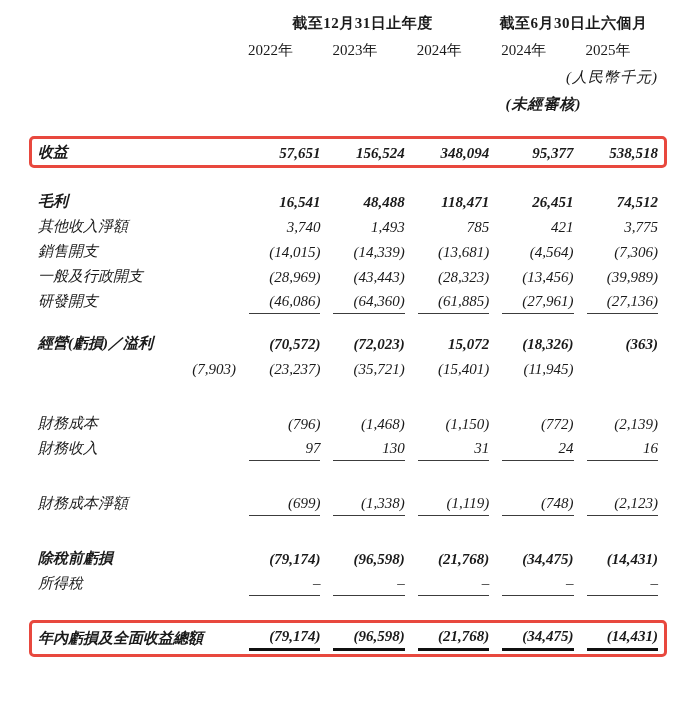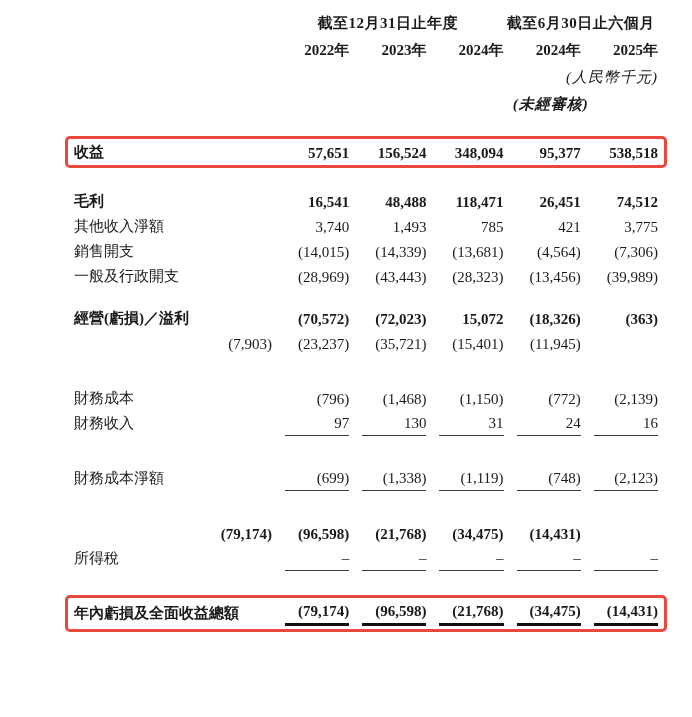--- a/index.html
+++ b/index.html
@@ -14,35 +14,34 @@
     width:692px;height:717px;
     padding:14px 34px 18px 38px;
     font-family:"Liberation Serif","DejaVu Serif",serif;
     font-size:15px;color:var(--text);
     overflow:hidden;
   }
   .grid{
     display:grid;
     grid-template-columns:198px repeat(5,1fr);
     align-items:end;
-    margin-left:36px;
   }
   
   .hdr-groups{margin-bottom:8px;}
   .hdr-group{font-weight:700;text-align:center;letter-spacing:.5px;}
   .hdr-group.g1{grid-column:2 / span 3;}
   .hdr-group.g2{grid-column:5 / span 2;}
-  .hdr-years .year{font-weight:700;text-align:right;padding-left:12px;}
+  .hdr-years .year{font-weight:400;text-align:left;padding-left:12px;}
   .hdr-note-row{margin-top:8px;}
   .hdr-note{font-style:italic;text-align:center;letter-spacing:1px;}
   .hdr-note.currency{grid-column:2 / span 5;text-align:right;}
   .hdr-note.unaudited{grid-column:5 / span 2;transform:translateX(-30px);font-weight:bold;}
   .hdr-gap{height:26px;}
   
-  .row{min-height:25px;position:relative;}
+  .row{min-height:25px;position:relative;font-style:italic;}
   .row .label{grid-column:1;text-align:left;padding-bottom:3px;white-space:nowrap;}
   .row.indent .label{padding-left:15px;}
   .row .vcell{text-align:right;}
   .row .val{display:block;margin-left:13px;text-align:right;padding-bottom:3px;white-space:nowrap;}
   .row.bold .label,.row.bold .val{font-weight:700;}
   .row.rule .val{border-bottom:1.5px solid var(--rule-thin);}
   .row.total-rule .val{border-bottom:3px solid var(--rule-thick);}
   .row.highlight::before{
     content:"";position:absolute;pointer-events:none;
     left:-9px;right:-9px;top:-4px;bottom:-3px;
@@ -165,20 +164,38 @@
     <div class="vcell">
         <span class="val">(28,323)</span>
       </div>
     <div class="vcell">
         <span class="val">(13,456)</span>
       </div>
     <div class="vcell">
         <span class="val">(39,989)</span>
       </div>
   </div>
+    <div class="grid row rule">
+    <div class="label">研發開支</div>
+    <div class="vcell">
+        <span class="val">(46,086)</span>
+      </div>
+    <div class="vcell">
+        <span class="val">(64,360)</span>
+      </div>
+    <div class="vcell">
+        <span class="val">(61,885)</span>
+      </div>
+    <div class="vcell">
+        <span class="val">(27,961)</span>
+      </div>
+    <div class="vcell">
+        <span class="val">(27,136)</span>
+      </div>
+  </div>
     <div class="spacer sm"></div>
     <div class="grid row bold">
     <div class="label">經營(虧損)／溢利</div>
     <div class="vcell">
         <span class="val">(70,572)</span>
       </div>
     <div class="vcell">
         <span class="val">(72,023)</span>
       </div>
     <div class="vcell">
@@ -259,20 +276,21 @@
       </div>
     <div class="vcell">
         <span class="val">(748)</span>
       </div>
     <div class="vcell">
         <span class="val">(2,123)</span>
       </div>
   </div>
     <div class="spacer lg"></div>
     <div class="grid row bold">
+    <div class="label">除稅前虧損</div>
     <div class="vcell">
         <span class="val">(79,174)</span>
       </div>
     <div class="vcell">
         <span class="val">(96,598)</span>
       </div>
     <div class="vcell">
         <span class="val">(21,768)</span>
       </div>
     <div class="vcell">

